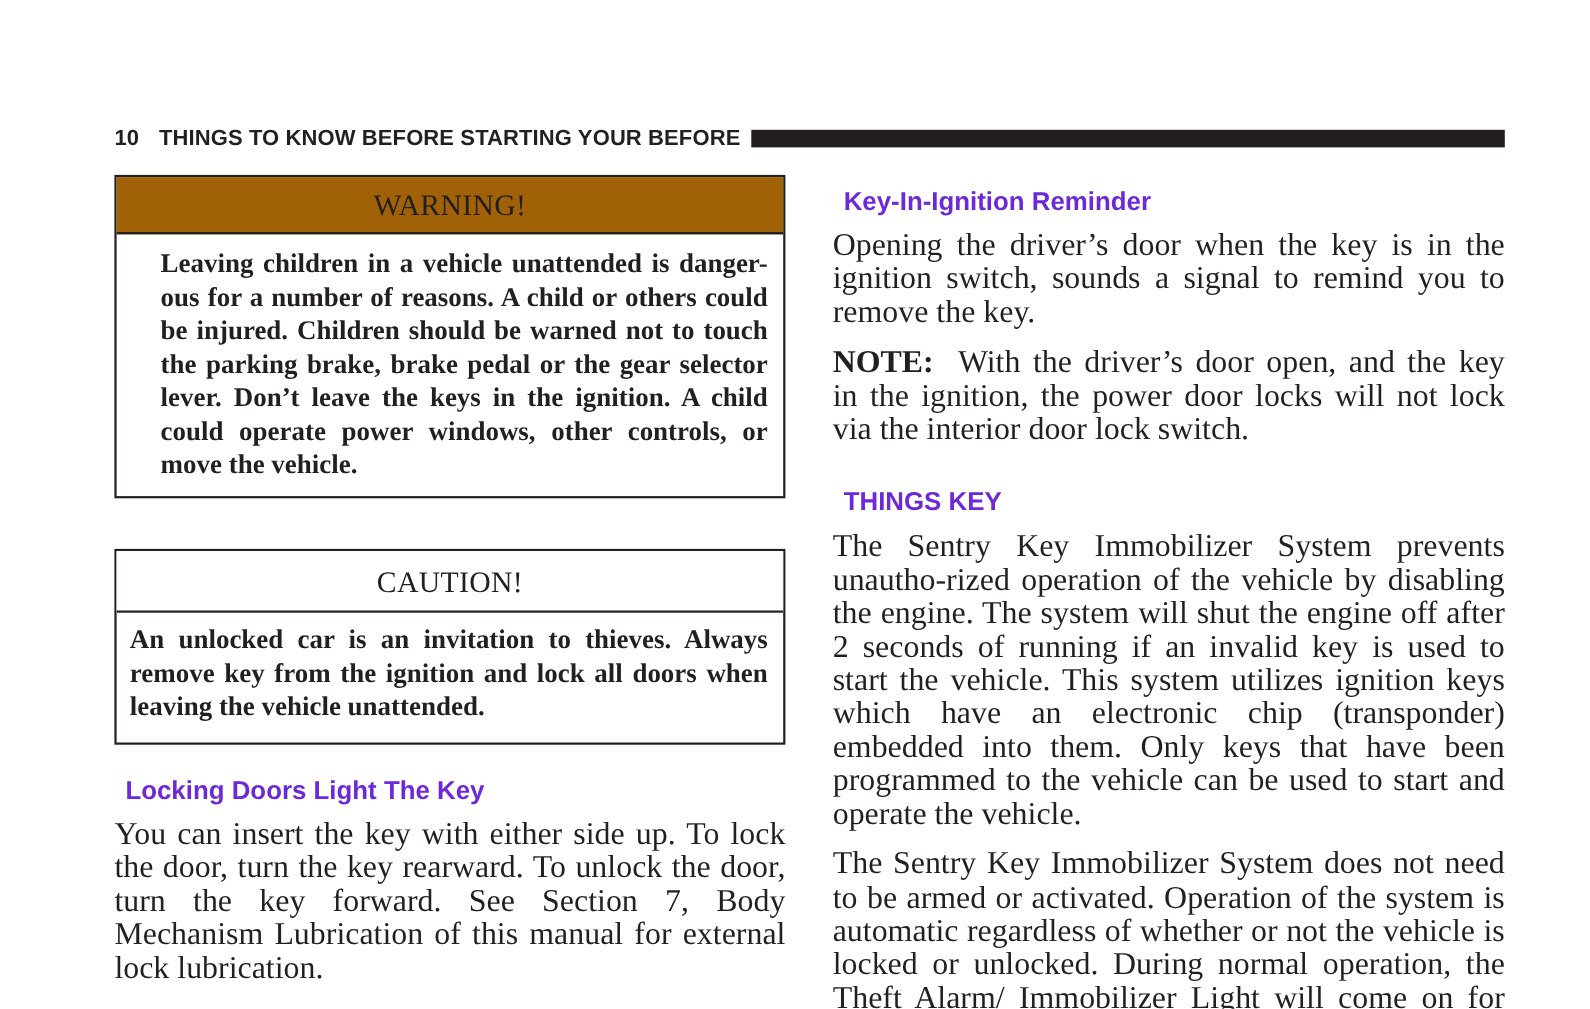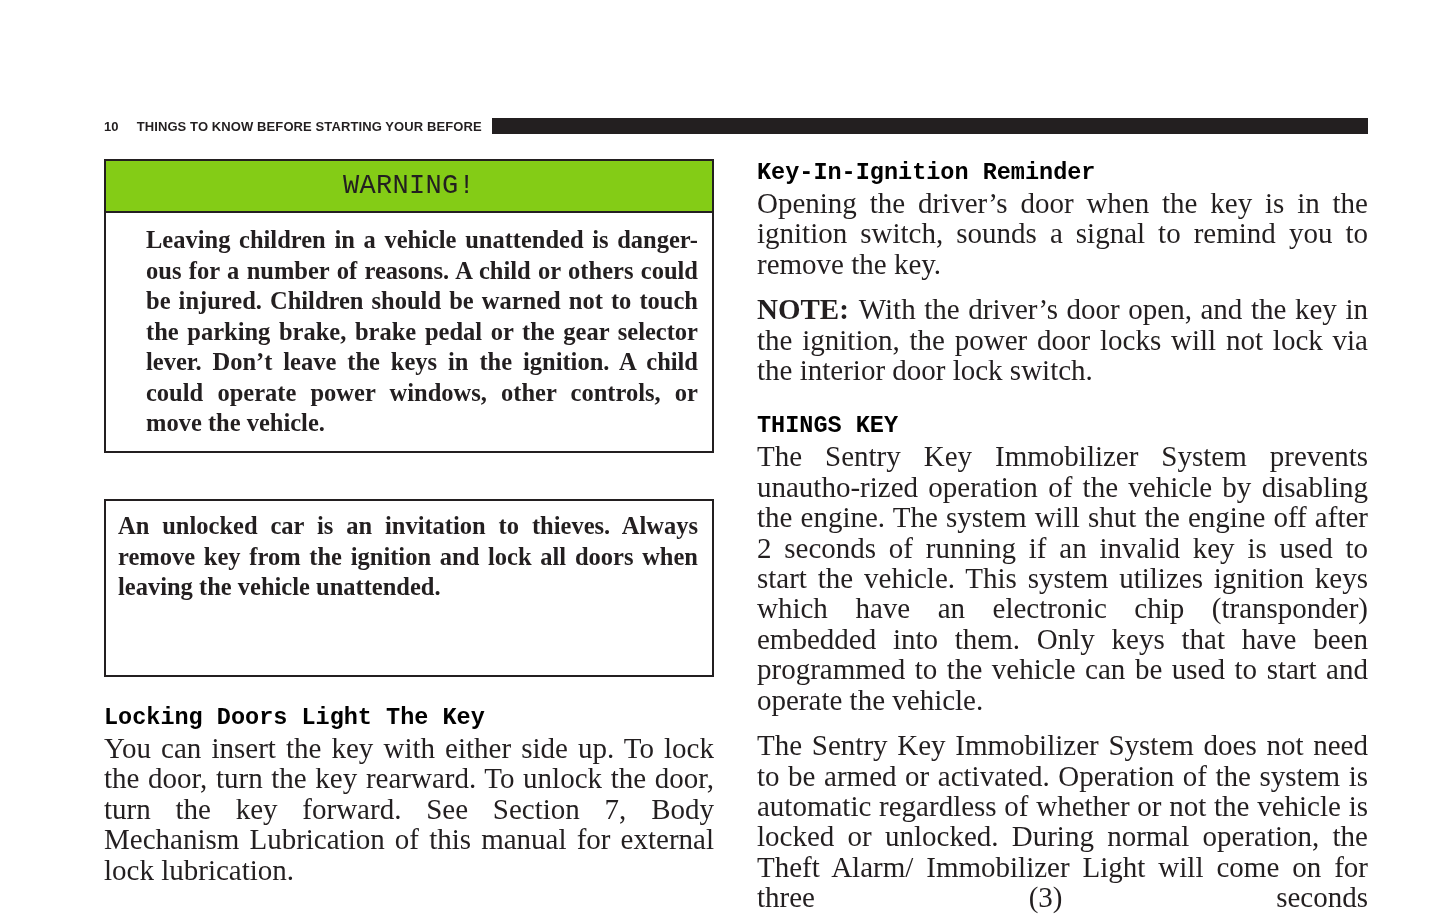--- a/index.html
+++ b/index.html
@@ -20,21 +20,21 @@
       left: 104px;
       top: 114px;
       width: 1264px;
       height: 24px;
       display: flex;
       align-items: center;
     }
     .page-number, .running-title {
       font-family: "Liberation Sans", "DejaVu Sans", sans-serif;
       font-weight: bold;
-      font-size: 13px;
+      font-size: 20px;
       letter-spacing: 0.1px;
       color: #231f20;
       white-space: nowrap;
     }
     .page-number { margin-right: 18px; }
     .header-rule {
       flex: 1;
       height: 16px;
       background: #231f20;
       margin-left: 10px;
@@ -53,73 +53,74 @@
       width: 610px;
     }
     .notice-head {
       text-align: center;
       font-size: 27px;
       height: 50px;
       line-height: 50px;
       border-bottom: 2.5px solid #231f20;
       letter-spacing: 0.3px;
     }
-    .warning .notice-head { background: #84cc16; font-family: Liberation Mono, monospace; }
+    .warning .notice-head { background: #a16207; }
     .caution .notice-head { background: #ffffff; height: 54px; line-height: 56px; }
     .notice-body {
       font-weight: bold;
       font-size: 24.5px;
       line-height: 30.5px;
       padding: 12px 14px 14px 14px;
       text-align: justify;
       text-align-last: left;
     }
     .warning { height: 294px; }
     .warning .notice-body { padding-top: 12px; padding-left: 40px; }
     .caution { margin-top: 46px; height: 178px; }
     .caution .notice-body { padding-top: 10px; }
 
     .section-heading {
-      font-family: Liberation Mono, monospace;
+      font-family: Liberation Sans, sans-serif;
       font-weight: bold;
       font-size: 23.5px;
       line-height: 30px;
-      margin: 0;
-      color: #000000;
+      margin: 10px;
+      color: #6d28d9;
     }
     .para {
       font-size: 29px;
       line-height: 30.4px;
       margin: 0;
       text-align: justify;
       text-align-last: left;
     }
     .left-heading { margin-top: 26px; }
 
     .gap-sm { height: 15px; }
     .gap-md { height: 26px; }
-    .note-label { font-weight: bold; margin-right: 10px; }
+    .note-label { font-weight: bold; margin-right: 22px; }
     .force-justify { text-align-last: justify; }
   </style>
 </head>
 <body>
 
 <div class="page-header">
   <span class="page-number">10</span>
   <span class="running-title">THINGS TO KNOW BEFORE STARTING YOUR BEFORE</span>
   <div class="header-rule"></div>
 </div>
 
 <div class="col col-left">
   <div class="notice-box warning">
     <div class="notice-head">WARNING!</div>
     <p class="notice-body" style="margin:0;">Leaving children in a vehicle unattended is danger-ous for a number of reasons. A child or others could be injured. Children should be warned not to touch the parking brake, brake pedal or the gear selector lever. Don’t leave the keys in the ignition. A child could operate power windows, other controls, or move the vehicle.</p>
   </div>
 
   <div class="notice-box caution">
+    <div class="notice-head">CAUTION!</div>
     <p class="notice-body" style="margin:0;padding-left:12px;">An unlocked car is an invitation to thieves. Always remove key from the ignition and lock all doors when leaving the vehicle unattended.</p>
   </div>
 
   <h3 class="section-heading left-heading">Locking Doors Light The Key</h3>
   <p class="para">You can insert the key with either side up. To lock the door, turn the key rearward. To unlock the door, turn the key forward. See Section 7, Body Mechanism Lubrication of this manual for external lock lubrication.</p>
 </div>
 
 <div class="col col-right">
   <h3 class="section-heading">Key-In-Ignition Reminder</h3>
   <p class="para">Opening the driver’s door when the key is in the ignition switch, sounds a signal to remind you to remove the key.</p>

